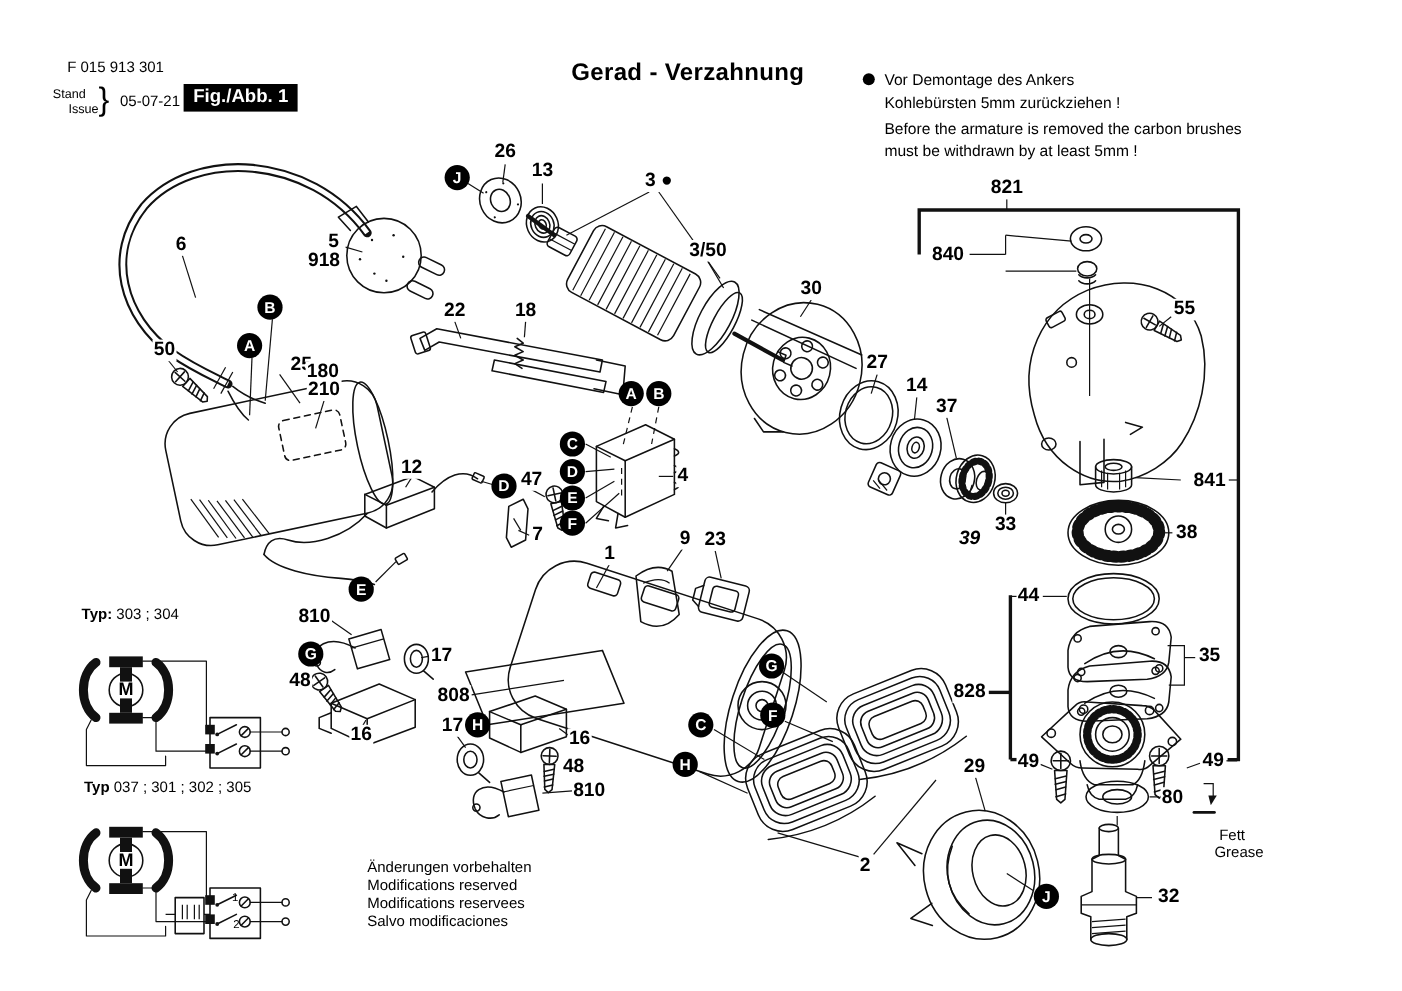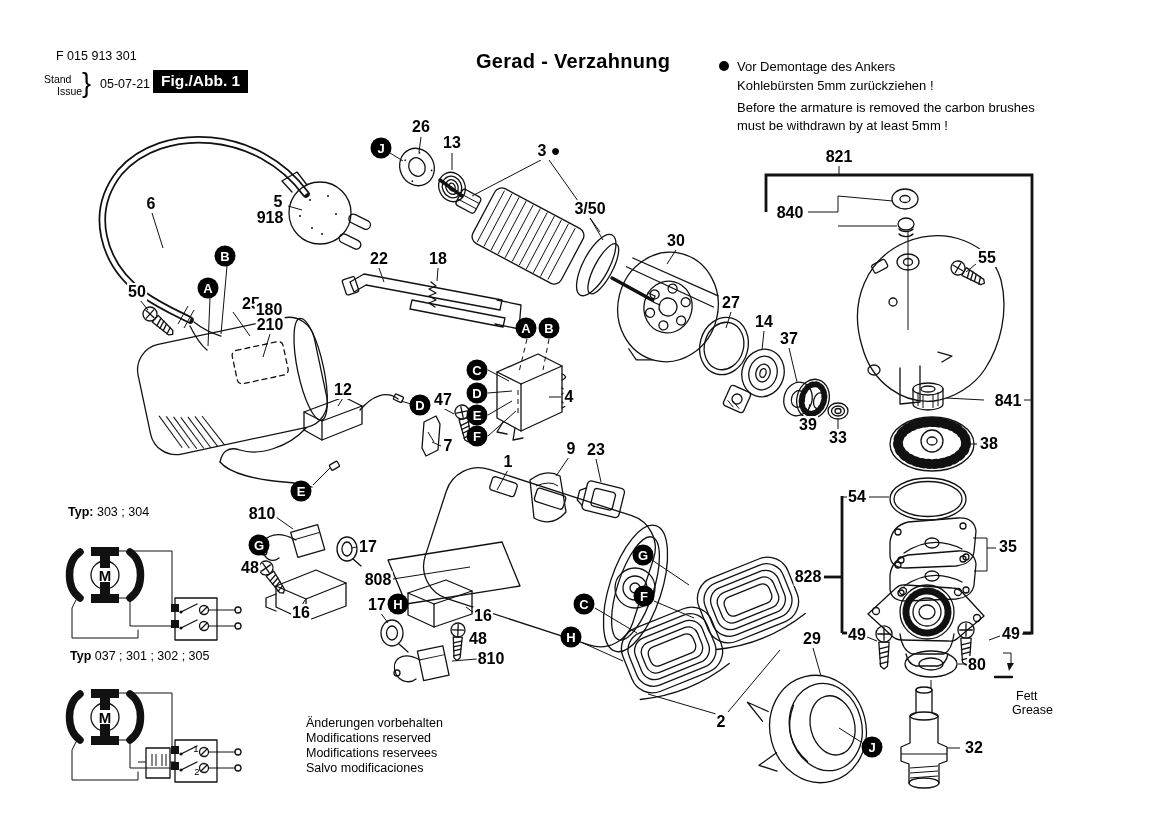--- a/index.html
+++ b/index.html
@@ -555,25 +555,25 @@
     <div class="callout" style="left: 452px; top: 143px;">13</div>
     <div class="callout" style="left: 549px; top: 151px;">3 ●</div>
     <div class="callout" style="left: 590px; top: 209px;">3/50</div>
     <div class="callout" style="left: 839px; top: 157px;">821</div>
     <div class="callout" style="left: 790px; top: 213px;">840</div>
     <div class="callout" style="left: 987px; top: 258px;">55</div>
     <div class="callout" style="left: 676px; top: 241px;">30</div>
     <div class="callout" style="left: 731px; top: 303px;">27</div>
     <div class="callout" style="left: 764px; top: 322px;">14</div>
     <div class="callout" style="left: 789px; top: 339px;">37</div>
-    <div class="callout" style="left: 808px; top: 425px;">39</div>
+    <div class="callout" style="left: 808px; top: 449px; font-style: italic;">39</div>
     <div class="callout" style="left: 838px; top: 438px;">33</div>
     <div class="callout" style="left: 1008px; top: 401px;">841</div>
     <div class="callout" style="left: 989px; top: 444px;">38</div>
-    <div class="callout" style="left: 857px; top: 497px;">54</div>
+    <div class="callout" style="left: 857px; top: 497px;">44</div>
     <div class="callout" style="left: 1008px; top: 547px;">35</div>
     <div class="callout" style="left: 808px; top: 577px;">828</div>
     <div class="callout" style="left: 857px; top: 635px;">49</div>
     <div class="callout" style="left: 1011px; top: 634px;">49</div>
     <div class="callout" style="left: 977px; top: 665px;">80</div>
     <div class="callout" style="left: 812px; top: 639px;">29</div>
     <div class="callout letter" style="left: 872px; top: 747px;">J</div>
     <div class="callout" style="left: 974px; top: 748px;">32</div>
     <div class="callout" style="left: 151px; top: 204px;">6</div>
     <div class="callout" style="left: 278px; top: 202px;">5</div>

